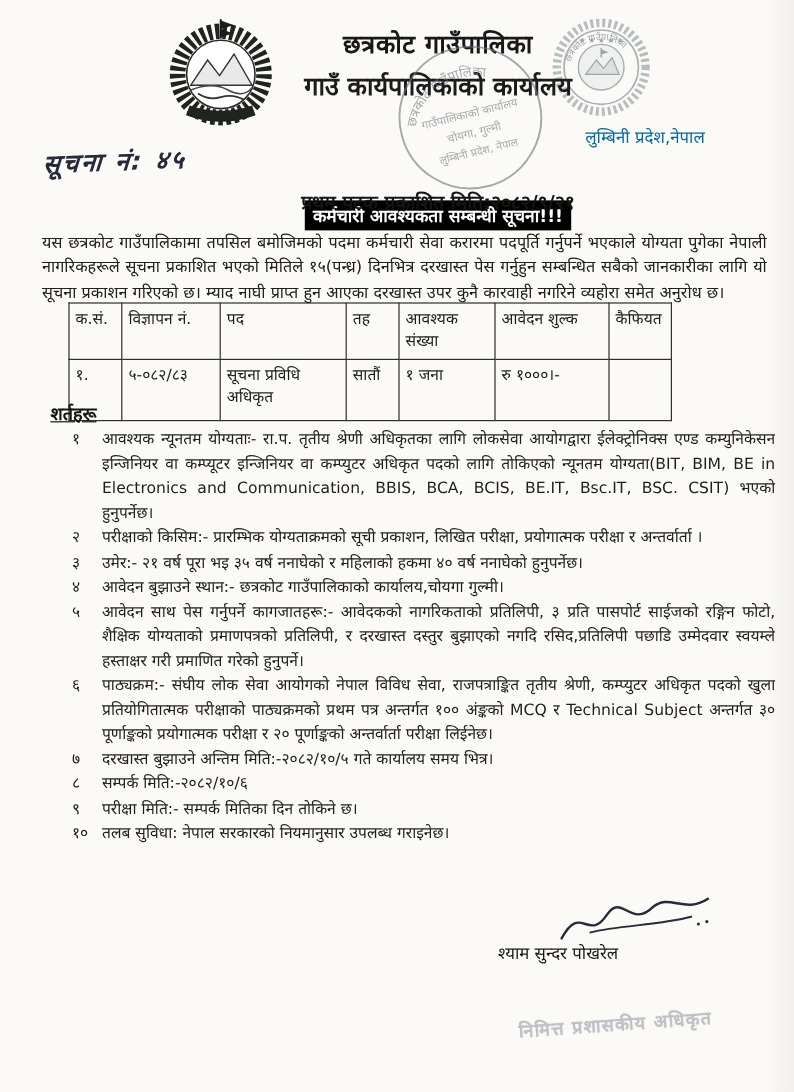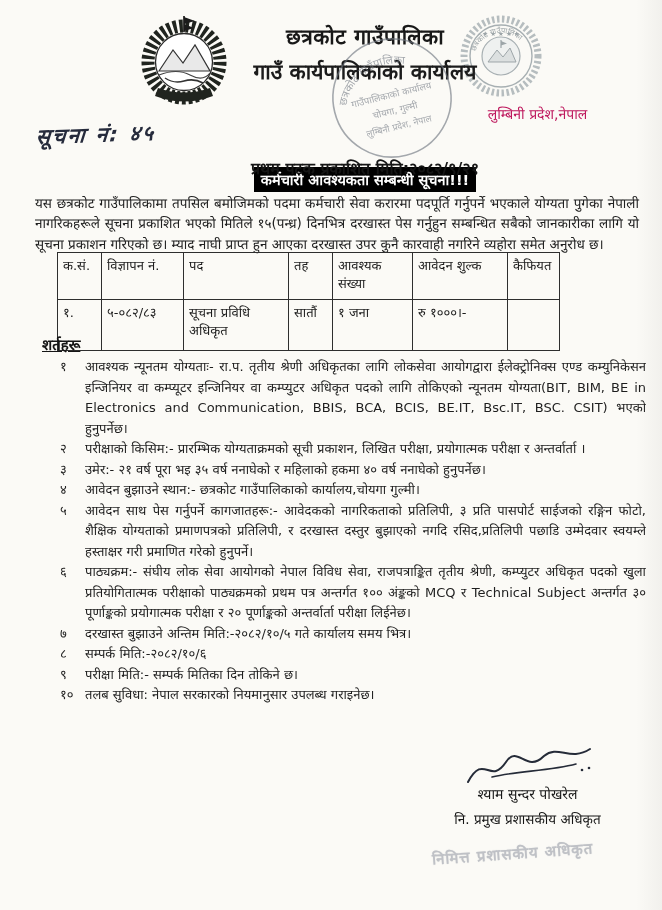--- a/index.html
+++ b/index.html
@@ -18,21 +18,21 @@
   .shade.s2{left:0;right:0;bottom:0;height:55;background:linear-gradient(rgba(0,0,0,0),rgba(80,80,85,.07));}
   .shade.s3{top:0;bottom:0;right:0;width:26px;background:linear-gradient(90deg,rgba(0,0,0,0),rgba(60,60,60,.05));}
   .shade.s4{left:0;right:0;top:330;height:120;background:linear-gradient(175deg,rgba(0,0,0,0) 60%,rgba(90,90,95,.03) 80%,rgba(0,0,0,0) 100%);}
 
   .head-center{position:absolute;left:205px;top:22px;width:320px;text-align:center;}
   .muni{font-size:21px;font-weight:bold;letter-spacing:.5px;color:#181818;}
   .office{font-size:21px;font-weight:bold;margin-top:7px;color:#1b1b1b;}
   .loc{font-size:16px;font-weight:bold;margin-top:7px;color:#1b1b1b;}
   .emblem{position:absolute;left:131px;top:12px;}
   .seal{position:absolute;left:452px;top:12px;opacity:.85;}
-  .province{position:absolute;left:455px;top:104px;width:165px;text-align:center;font-size:14px;color:#be185d;}
+  .province{position:absolute;left:455px;top:104px;width:165px;text-align:center;font-size:14px;color:#0369a1;}
   .round-stamp{position:absolute;left:328px;top:34px;transform:rotate(-14deg);opacity:.62;}
   .hand-number{
     position:absolute;left:36px;top:120px;
     font-size:21px;font-style:italic;font-weight:bold;
     color:#262b3c;transform:rotate(-2deg) skewX(-6deg);
     letter-spacing:2px;
   }
   .banner-wrap{position:absolute;left:205px;top:131px;width:320px;text-align:center;margin-top:36px;}
   .banner{
     display:inline-block;background:#000;color:#fff;
@@ -60,21 +60,21 @@
 
   .cond-title{
     position:absolute;left:42px;top:334px;
     font-size:15px;font-weight:bold;text-decoration:underline;color:#151515;
   }
   .cond-list{position:absolute;left:60px;top:357px;width:586px;max-height:392px;overflow:hidden;}
   .li{display:flex;align-items:flex-start;}
   .li .num{flex:0 0 25px;font-size:13px;line-height:20.5px;color:#1e1e1e;}
   .li .txt{flex:1;font-size:13px;line-height:20.5px;text-align:justify;color:#1e1e1e;}
 
-  .sig-block{position:absolute;left:415px;top:744px;width:225px;text-align:center;}
+  .sig-block{position:absolute;left:415px;top:744px;width:225px;}
   .sig-scribble{display:block;margin:0 auto -6px;}
   .sig-name{font-size:14px;color:#161616;}
   .sig-title{font-size:13.5px;margin-top:7px;color:#161616;}
 
   .note{
     position:absolute;left:35px;top:832px;width:608px;
     font-size:13.5px;line-height:21px;text-align:justify;color:#1b1b1b;font-weight:bold;
   }
   .faded-stamp{
     position:absolute;left:432px;top:843px;
@@ -230,19 +230,18 @@
   </div>
 
   <div class="sig-block">
     <svg class="sig-scribble" width="140" height="46" viewBox="0 0 140 46">
       <path d="M10 38 C 26 8, 32 42, 48 18 C 60 0, 68 30, 86 12 C 100 0, 112 18, 132 5" stroke="#252b38" stroke-width="2" fill="none" stroke-linecap="round"></path>
       <path d="M34 33 C 58 27, 92 27, 118 20" stroke="#252b38" stroke-width="1.6" fill="none" stroke-linecap="round"></path>
       <circle cx="124" cy="26" r="1.3" fill="#252b38"></circle>
         <circle cx="131" cy="24" r="1.3" fill="#252b38"></circle>
     </svg>
     <div class="sig-name">श्याम सुन्दर पोखरेल</div>
-    <div class="sig-title">नि. प्रमुख प्रशासकीय अधिकृत</div>
   </div>
 
 
   <div class="faded-stamp">निमित्त प्रशासकीय अधिकृत</div>
 
 </div>
 
 </body></html>

